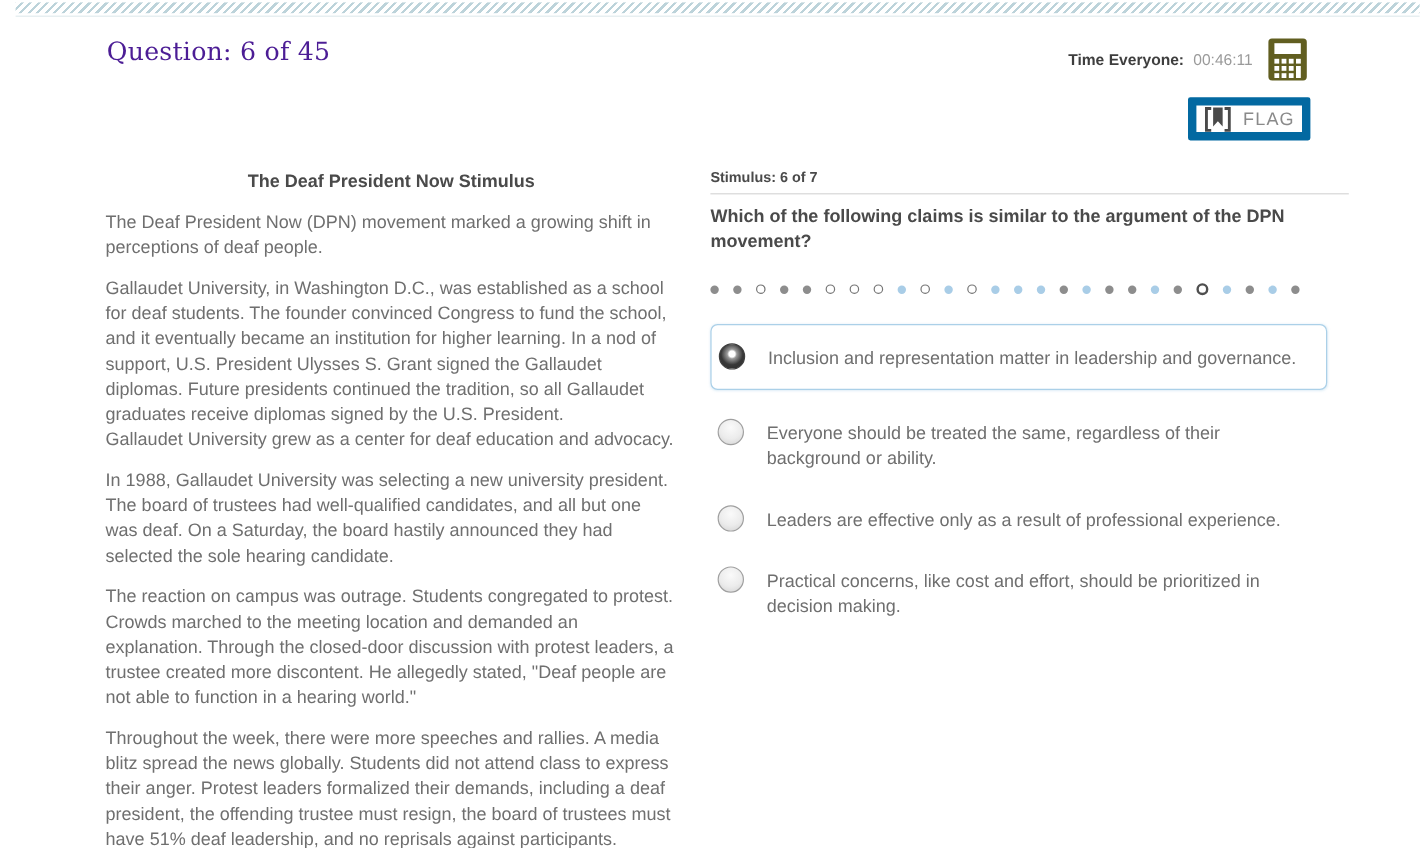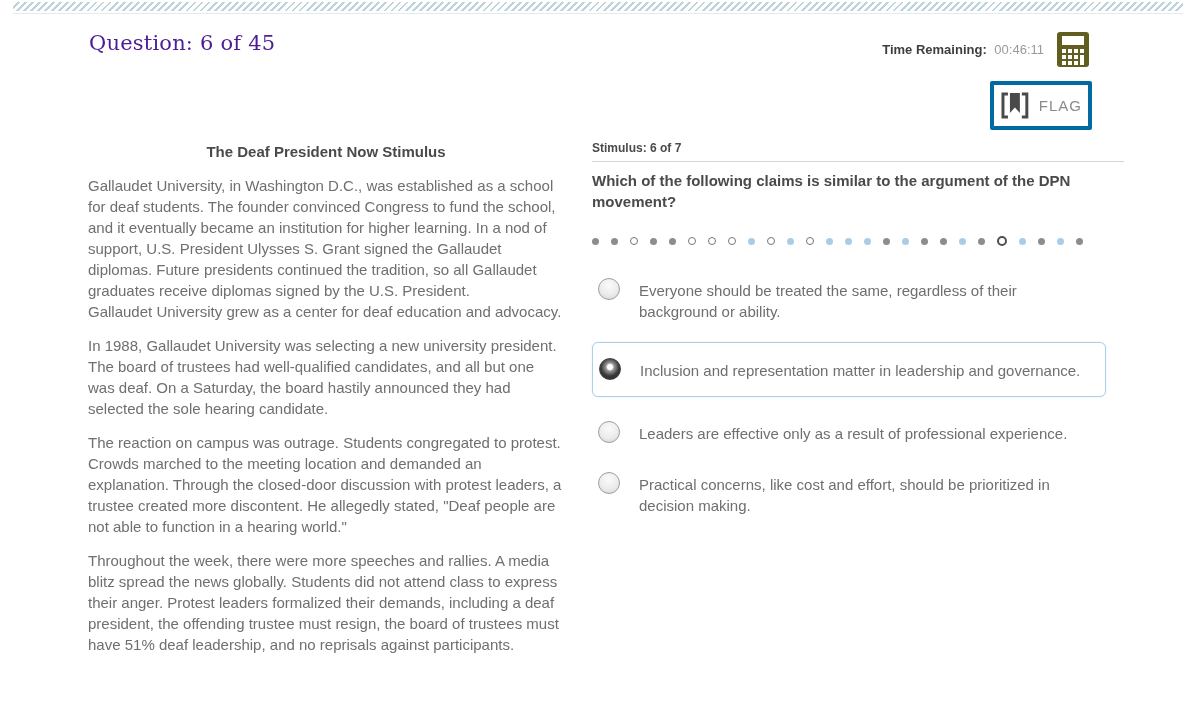--- a/index.html
+++ b/index.html
@@ -28,22 +28,22 @@
   .timer{
     position:absolute;top:42px;right:143px;font-size:13px;white-space:nowrap;
   }
   .timer .lbl{font-weight:bold;color:#3e3e3e;}
   .timer .val{color:#9a9a9a;margin-left:4px;}
   .calc-btn{
     position:absolute;left:1056px;top:31px;width:34px;height:37px;
     background:none;border:none;padding:0;cursor:pointer;
   }
   .flag-btn{
-    position:absolute;left:990px;top:81px;width:102px;height:49px;
-    background:#fff;border:4px solid #0369a1;border-radius:2px;
+    position:absolute;left:990px;top:81px;width:102px;height:36px;
+    background:#fff;border:7px solid #0369a1;border-radius:2px;
     display:flex;align-items:center;justify-content:center;gap:9px;
     cursor:pointer;
   }
   .flag-btn .flag-text{
     font-size:15px;color:#8a8a8a;letter-spacing:1px;
   }
 
   
   .passage{
     position:absolute;left:88px;top:141px;width:476px;color:#6f6f6f;
@@ -95,21 +95,21 @@
 <body>
 
 <div class="page">
 
   <div class="hatch"></div>
   <div class="hatch-underline"></div>
 
   <h1 class="q-title">Question: 6 of 45</h1>
 
   <div class="timer">
-    <span class="lbl">Time Remaining:</span>
+    <span class="lbl">Time Everyone:</span>
     <span class="val">00:46:11</span>
   </div>
 
   <button class="calc-btn" aria-label="Calculator">
     <svg width="34" height="37" viewBox="0 0 34 37">
       <rect x="1" y="1" width="32" height="35" rx="3" fill="#615e20"></rect>
       <rect x="6" y="5" width="22" height="9" fill="#ffffff"></rect>
       <rect x="6" y="18" width="4" height="4" fill="#ffffff"></rect>
       <rect x="12" y="18" width="4" height="4" fill="#ffffff"></rect>
       <rect x="18" y="18" width="4" height="4" fill="#ffffff"></rect>
@@ -129,20 +129,21 @@
       <path d="M8 2 H3 V25 H8" fill="none" stroke="#4a4a4a" stroke-width="3"></path>
       <path d="M22 2 H27 V25 H22" fill="none" stroke="#4a4a4a" stroke-width="3"></path>
       <path d="M10 1 H20 V21 L15 15.5 L10 21 Z" fill="#4a4a4a"></path>
     </svg>
     <span class="flag-text">FLAG</span>
   </button>
 
   <section class="passage">
     <h2>The Deaf President Now Stimulus</h2>
     <div id="passage-paragraphs">
+        <p>The Deaf President Now (DPN) movement marked a growing shift in perceptions of deaf people.</p>
         <p>Gallaudet University, in Washington D.C., was established as a school for deaf students. The founder convinced Congress to fund the school, and it eventually became an institution for higher learning. In a nod of support, U.S. President Ulysses S. Grant signed the Gallaudet diplomas. Future presidents continued the tradition, so all Gallaudet graduates receive diplomas signed by the U.S. President.
 Gallaudet University grew as a center for deaf education and advocacy.</p>
         <p>In 1988, Gallaudet University was selecting a new university president. The board of trustees had well-qualified candidates, and all but one was deaf. On a Saturday, the board hastily announced they had selected the sole hearing candidate.</p>
         <p>The reaction on campus was outrage. Students congregated to protest. Crowds marched to the meeting location and demanded an explanation. Through the closed-door discussion with protest leaders, a trustee created more discontent. He allegedly stated, "Deaf people are not able to function in a hearing world."</p>
         <p>Throughout the week, there were more speeches and rallies. A media blitz spread the news globally. Students did not attend class to express their anger. Protest leaders formalized their demands, including a deaf president, the offending trustee must resign, the board of trustees must have 51% deaf leadership, and no reprisals against participants.</p>
       </div>
   </section>
 
   <section class="qpanel">
     <div class="stimulus">Stimulus: 6 of 7</div>
@@ -170,28 +171,28 @@
         <span class="dot filled"></span>
         <span class="dot highlight"></span>
         <span class="dot filled"></span>
         <span class="dot current"></span>
         <span class="dot highlight"></span>
         <span class="dot filled"></span>
         <span class="dot highlight"></span>
         <span class="dot filled"></span>
       </div>
     <div class="options" id="options">
+        <div class="option selected">
+          <span class="radio checked"></span>
+          <span class="otext">Inclusion and representation matter in leadership and governance.</span>
+        </div>
         <div class="option">
           <span class="radio"></span>
           <span class="otext">Everyone should be treated the same, regardless of their background or ability.</span>
         </div>
-        <div class="option selected">
-          <span class="radio checked"></span>
-          <span class="otext">Inclusion and representation matter in leadership and governance.</span>
-        </div>
         <div class="option">
           <span class="radio"></span>
           <span class="otext">Leaders are effective only as a result of professional experience.</span>
         </div>
         <div class="option">
           <span class="radio"></span>
           <span class="otext">Practical concerns, like cost and effort, should be prioritized in decision making.</span>
         </div>
       </div>
   </section>

